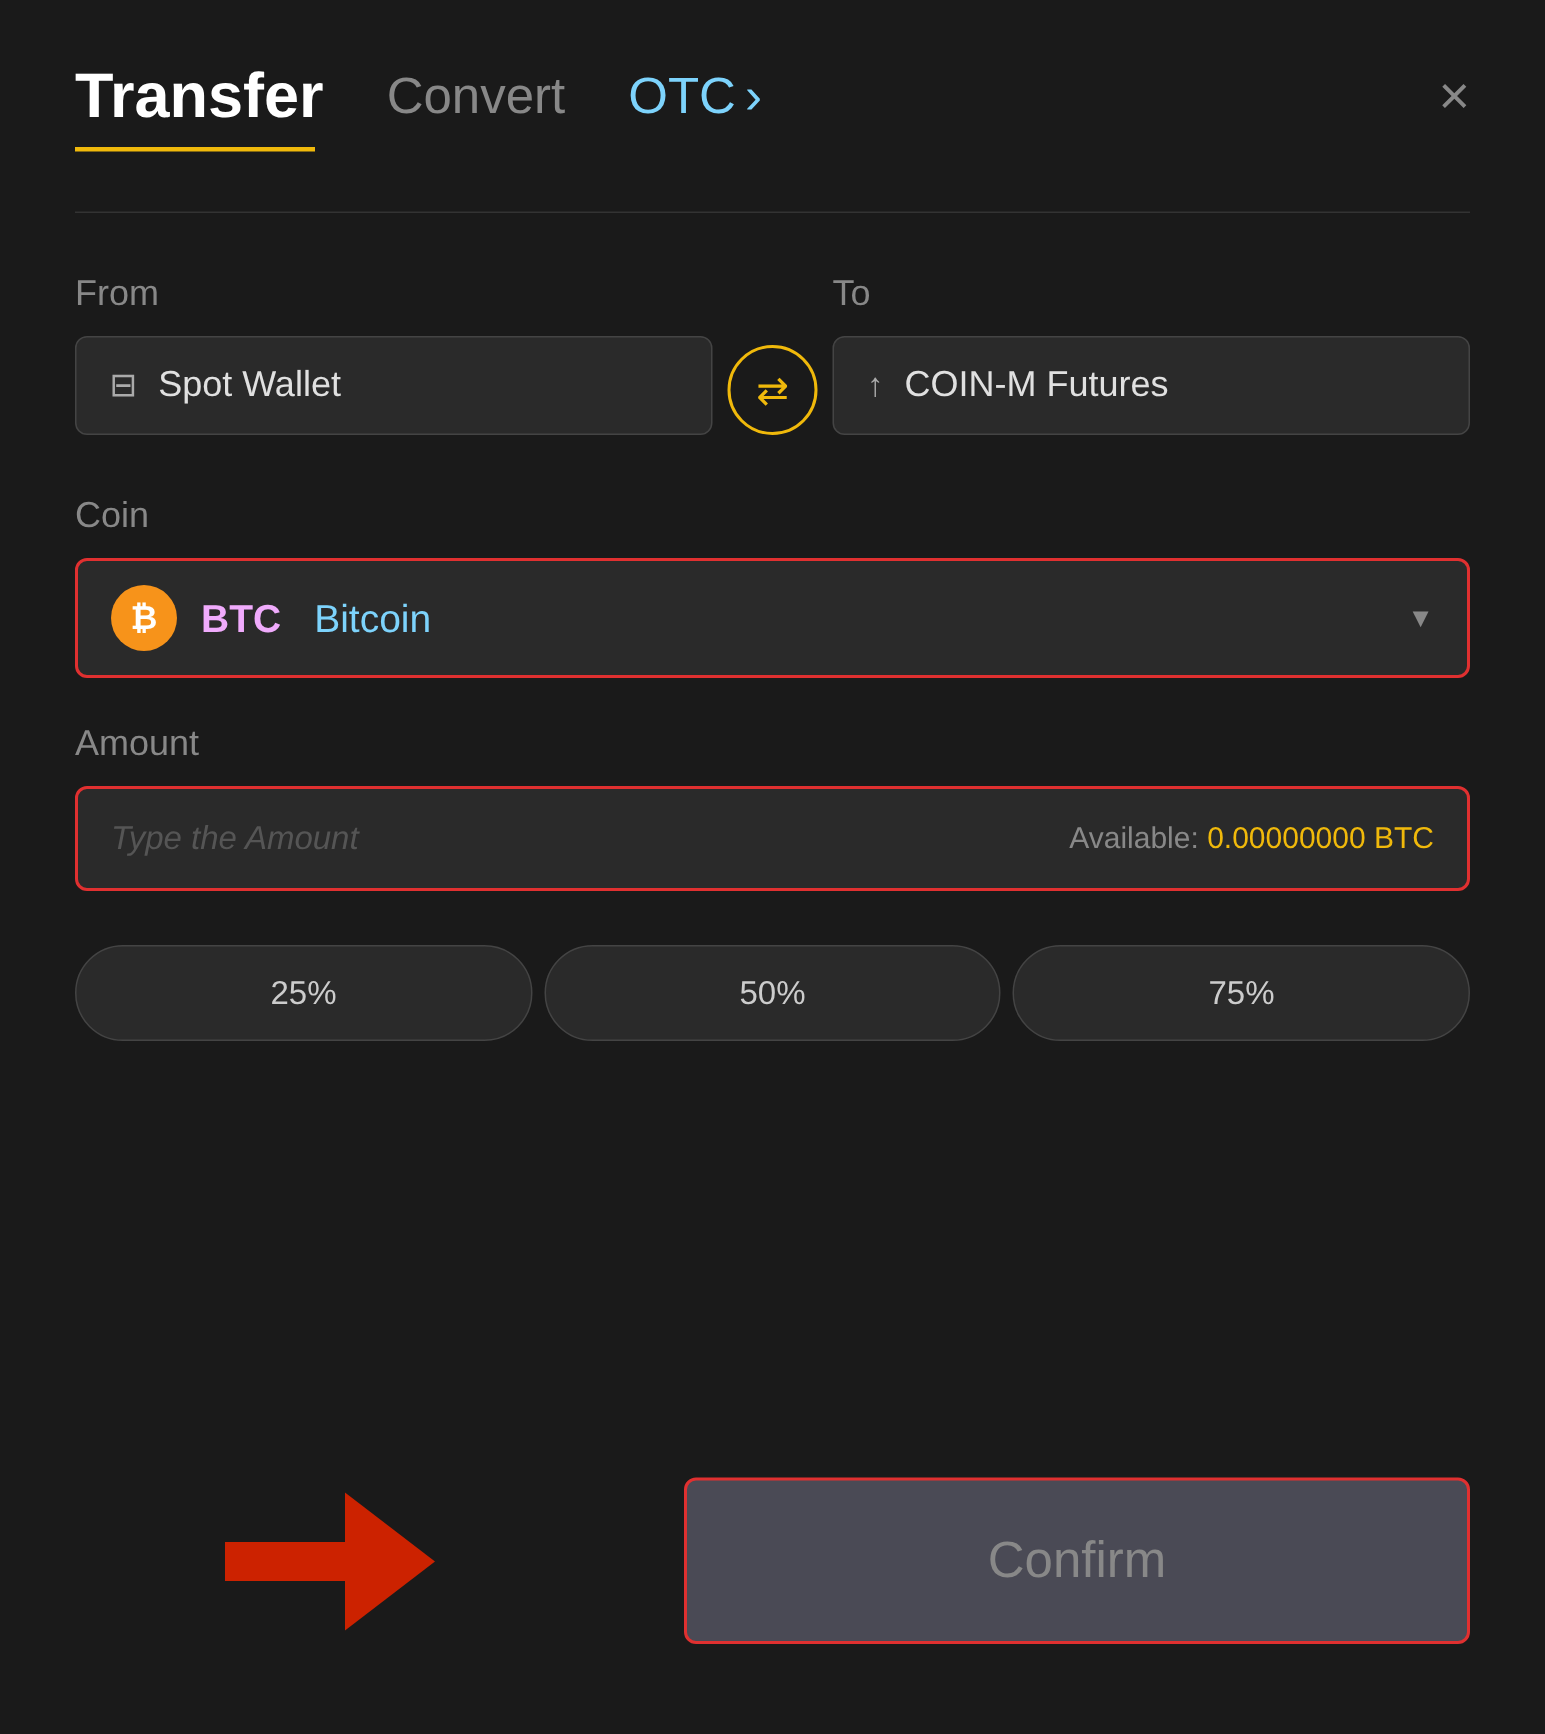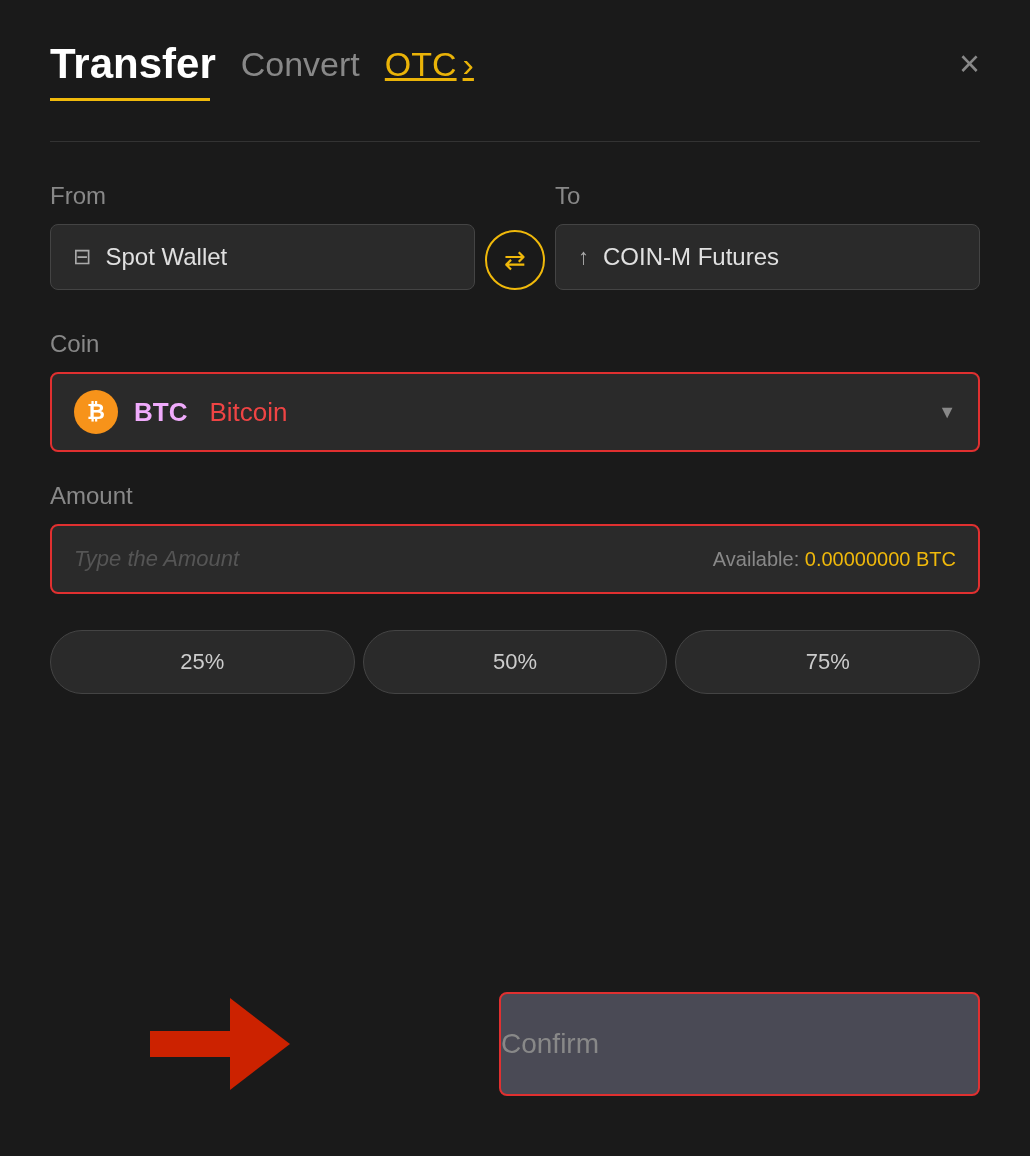--- a/index.html
+++ b/index.html
@@ -23,44 +23,43 @@
       min-height: 1156px;
       position: relative;
       padding: 40px 50px 60px 50px;
       display: flex;
       flex-direction: column;
     }
 
     .header {
       display: flex;
       align-items: center;
-      gap: 25px;
+      gap: 42px;
       margin-bottom: 10px;
     }
 
     .header-title {
       font-size: 42px;
       font-weight: 700;
       color: #ffffff;
     }
 
     .header-tab {
       font-size: 34px;
       color: #888;
       cursor: pointer;
     }
 
     .header-tab-otc {
       font-size: 34px;
-      color: #eab308;
+      color: #7dd3fc;
       cursor: pointer;
       display: flex;
       align-items: center;
       gap: 6px;
-      text-decoration: underline;
     }
 
     .close-btn {
       margin-left: auto;
       font-size: 36px;
       color: #888;
       cursor: pointer;
       background: none;
       border: none;
       line-height: 1;
@@ -180,21 +179,21 @@
 
     .coin-name {
       font-size: 26px;
       font-weight: 700;
       color: #f0abfc;
     }
 
     .coin-full-name {
       font-size: 26px;
       font-weight: 400;
-      color: #ef4444;
+      color: #7dd3fc;
       margin-left: 6px;
     }
 
     .chevron-down {
       margin-left: auto;
       color: #888;
       font-size: 18px;
     }
 
     .amount-section {
@@ -277,25 +276,25 @@
       border-top: 46px solid transparent;
       border-bottom: 46px solid transparent;
       border-left: 60px solid #cc2200;
     }
 
     .confirm-btn {
       background: #4a4a55;
       border: 2px solid #e03030;
       border-radius: 8px;
       padding: 34px 0;
-      width: 481px;
-      color: #888;
-      font-size: 28px;
-      cursor: pointer;
-      text-align: left;
+      width: 524px;
+      color: #888;
+      font-size: 34px;
+      cursor: pointer;
+      text-align: center;
     }
   </style>
 </head>
 <body>
 
 <div class="modal">
 
   <div class="header">
     <span class="header-title">Transfer</span>
     <span class="header-tab">Convert</span>

